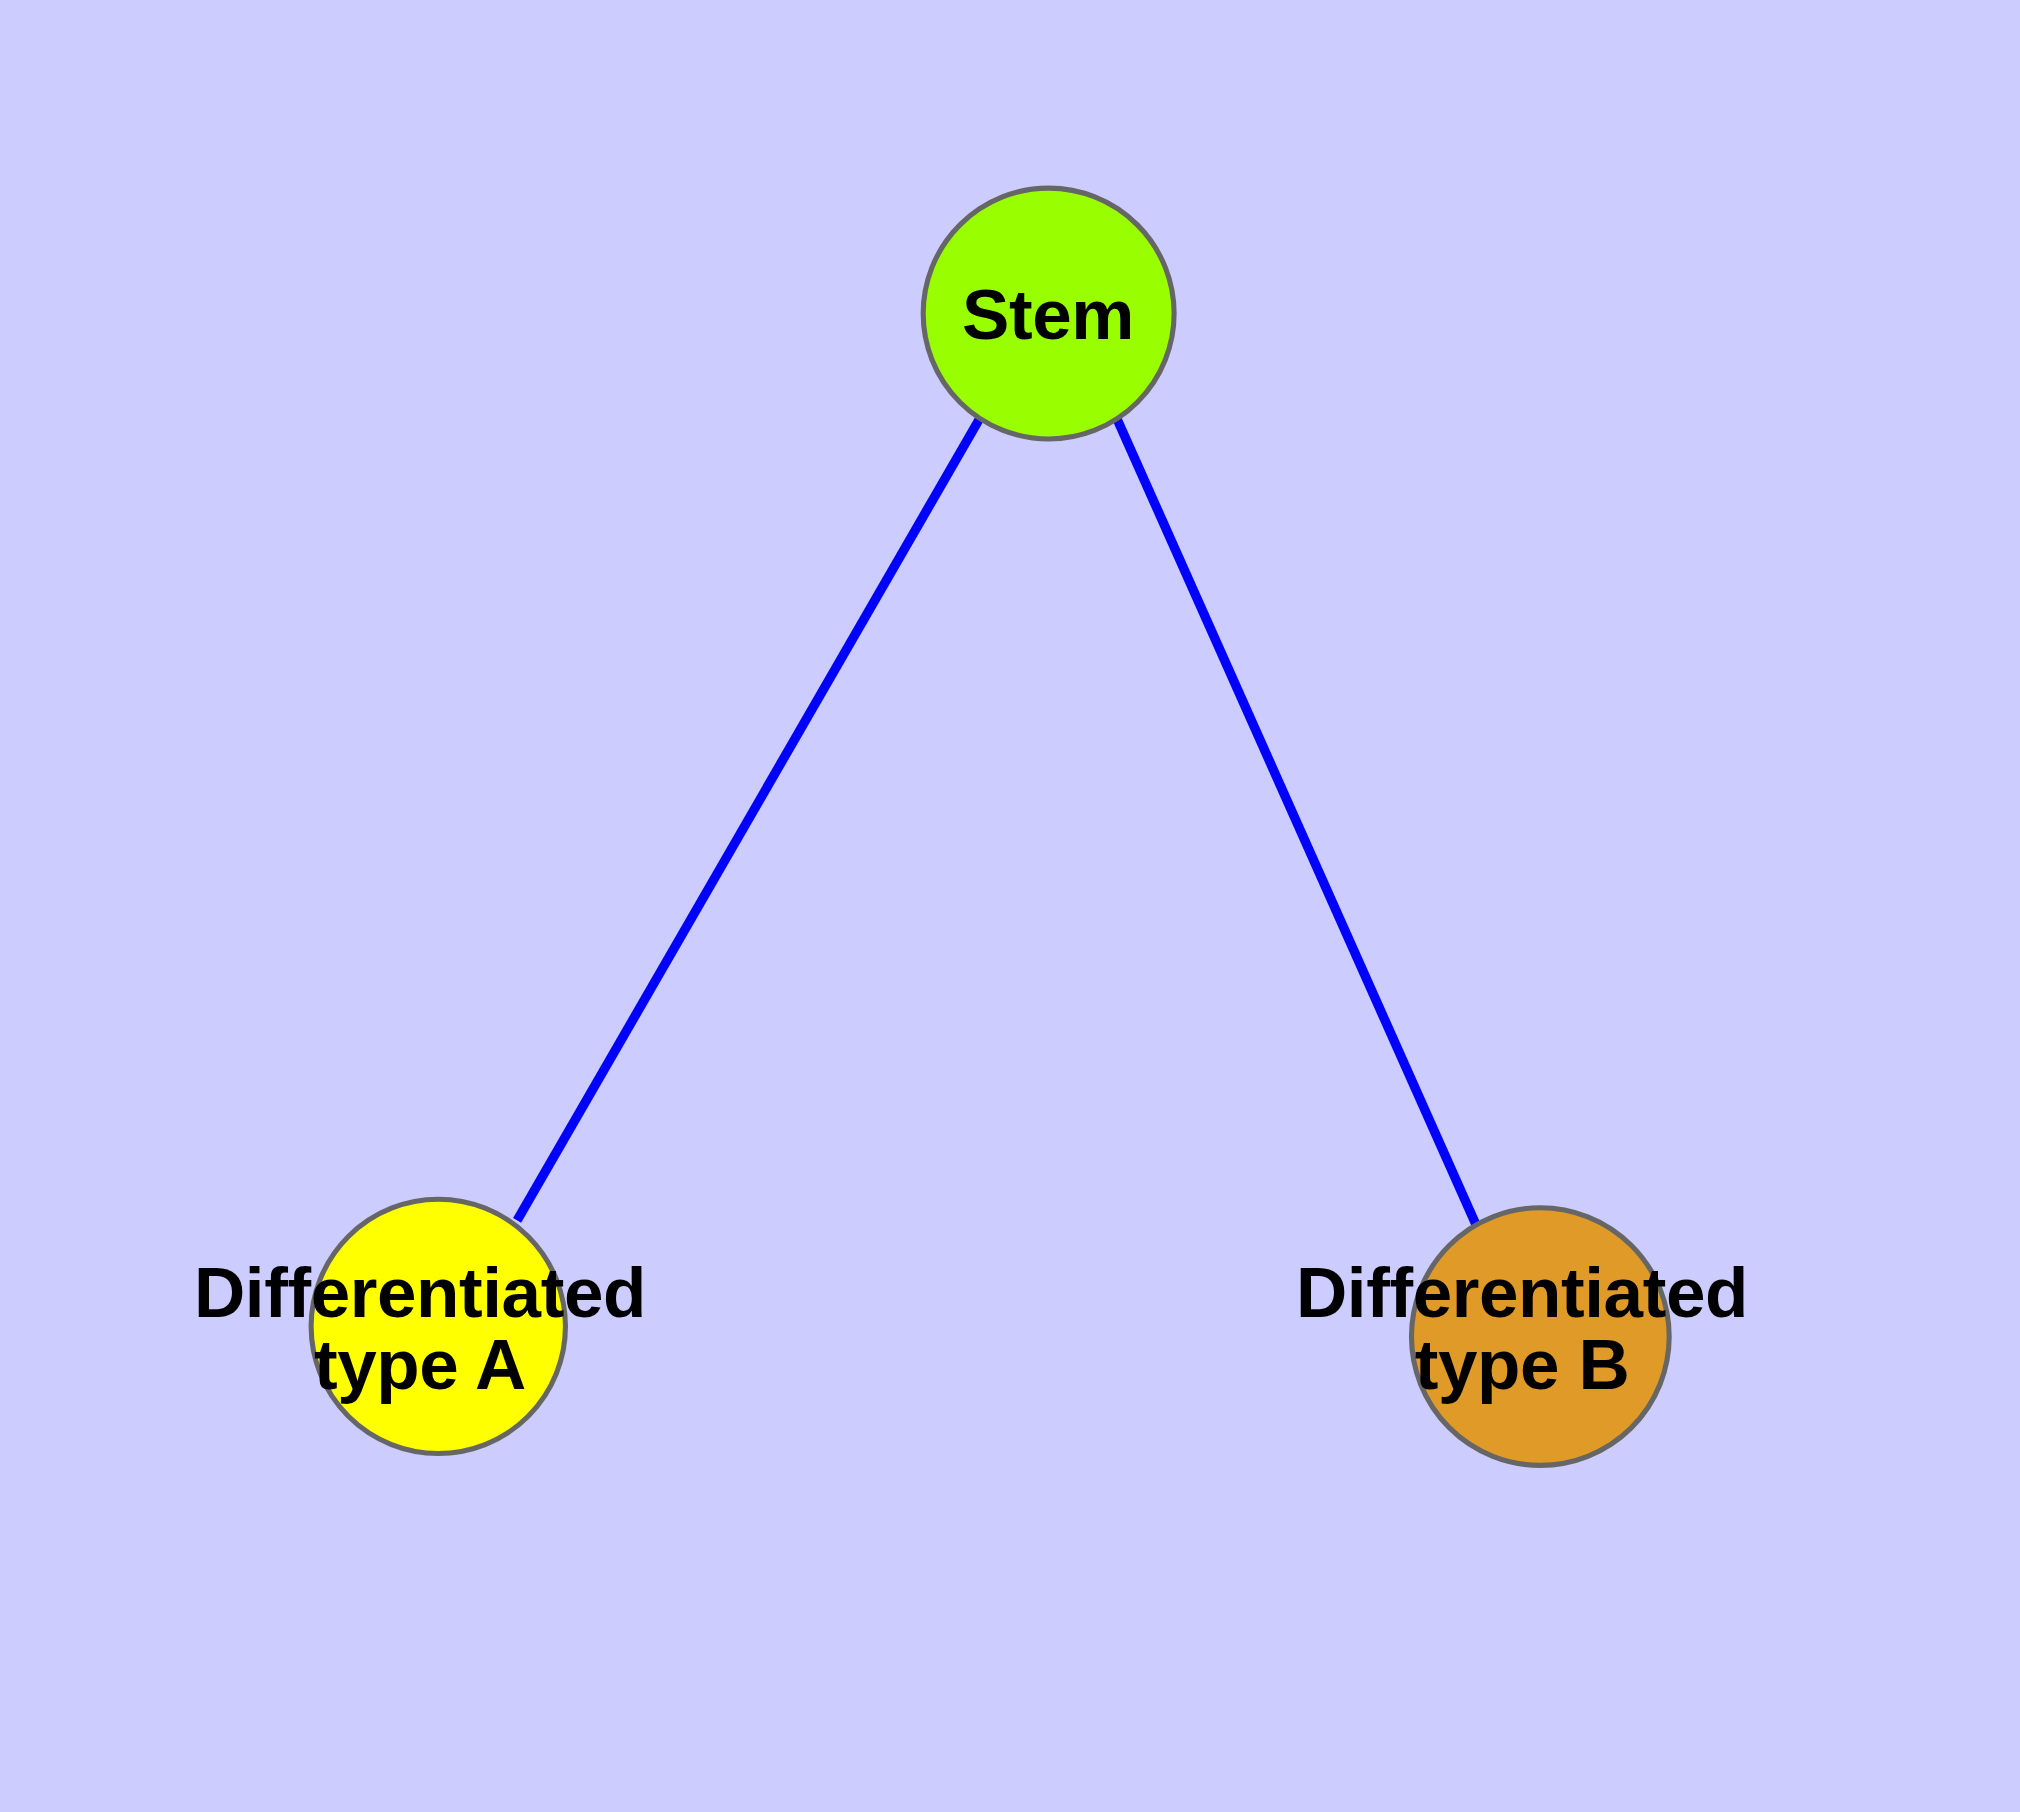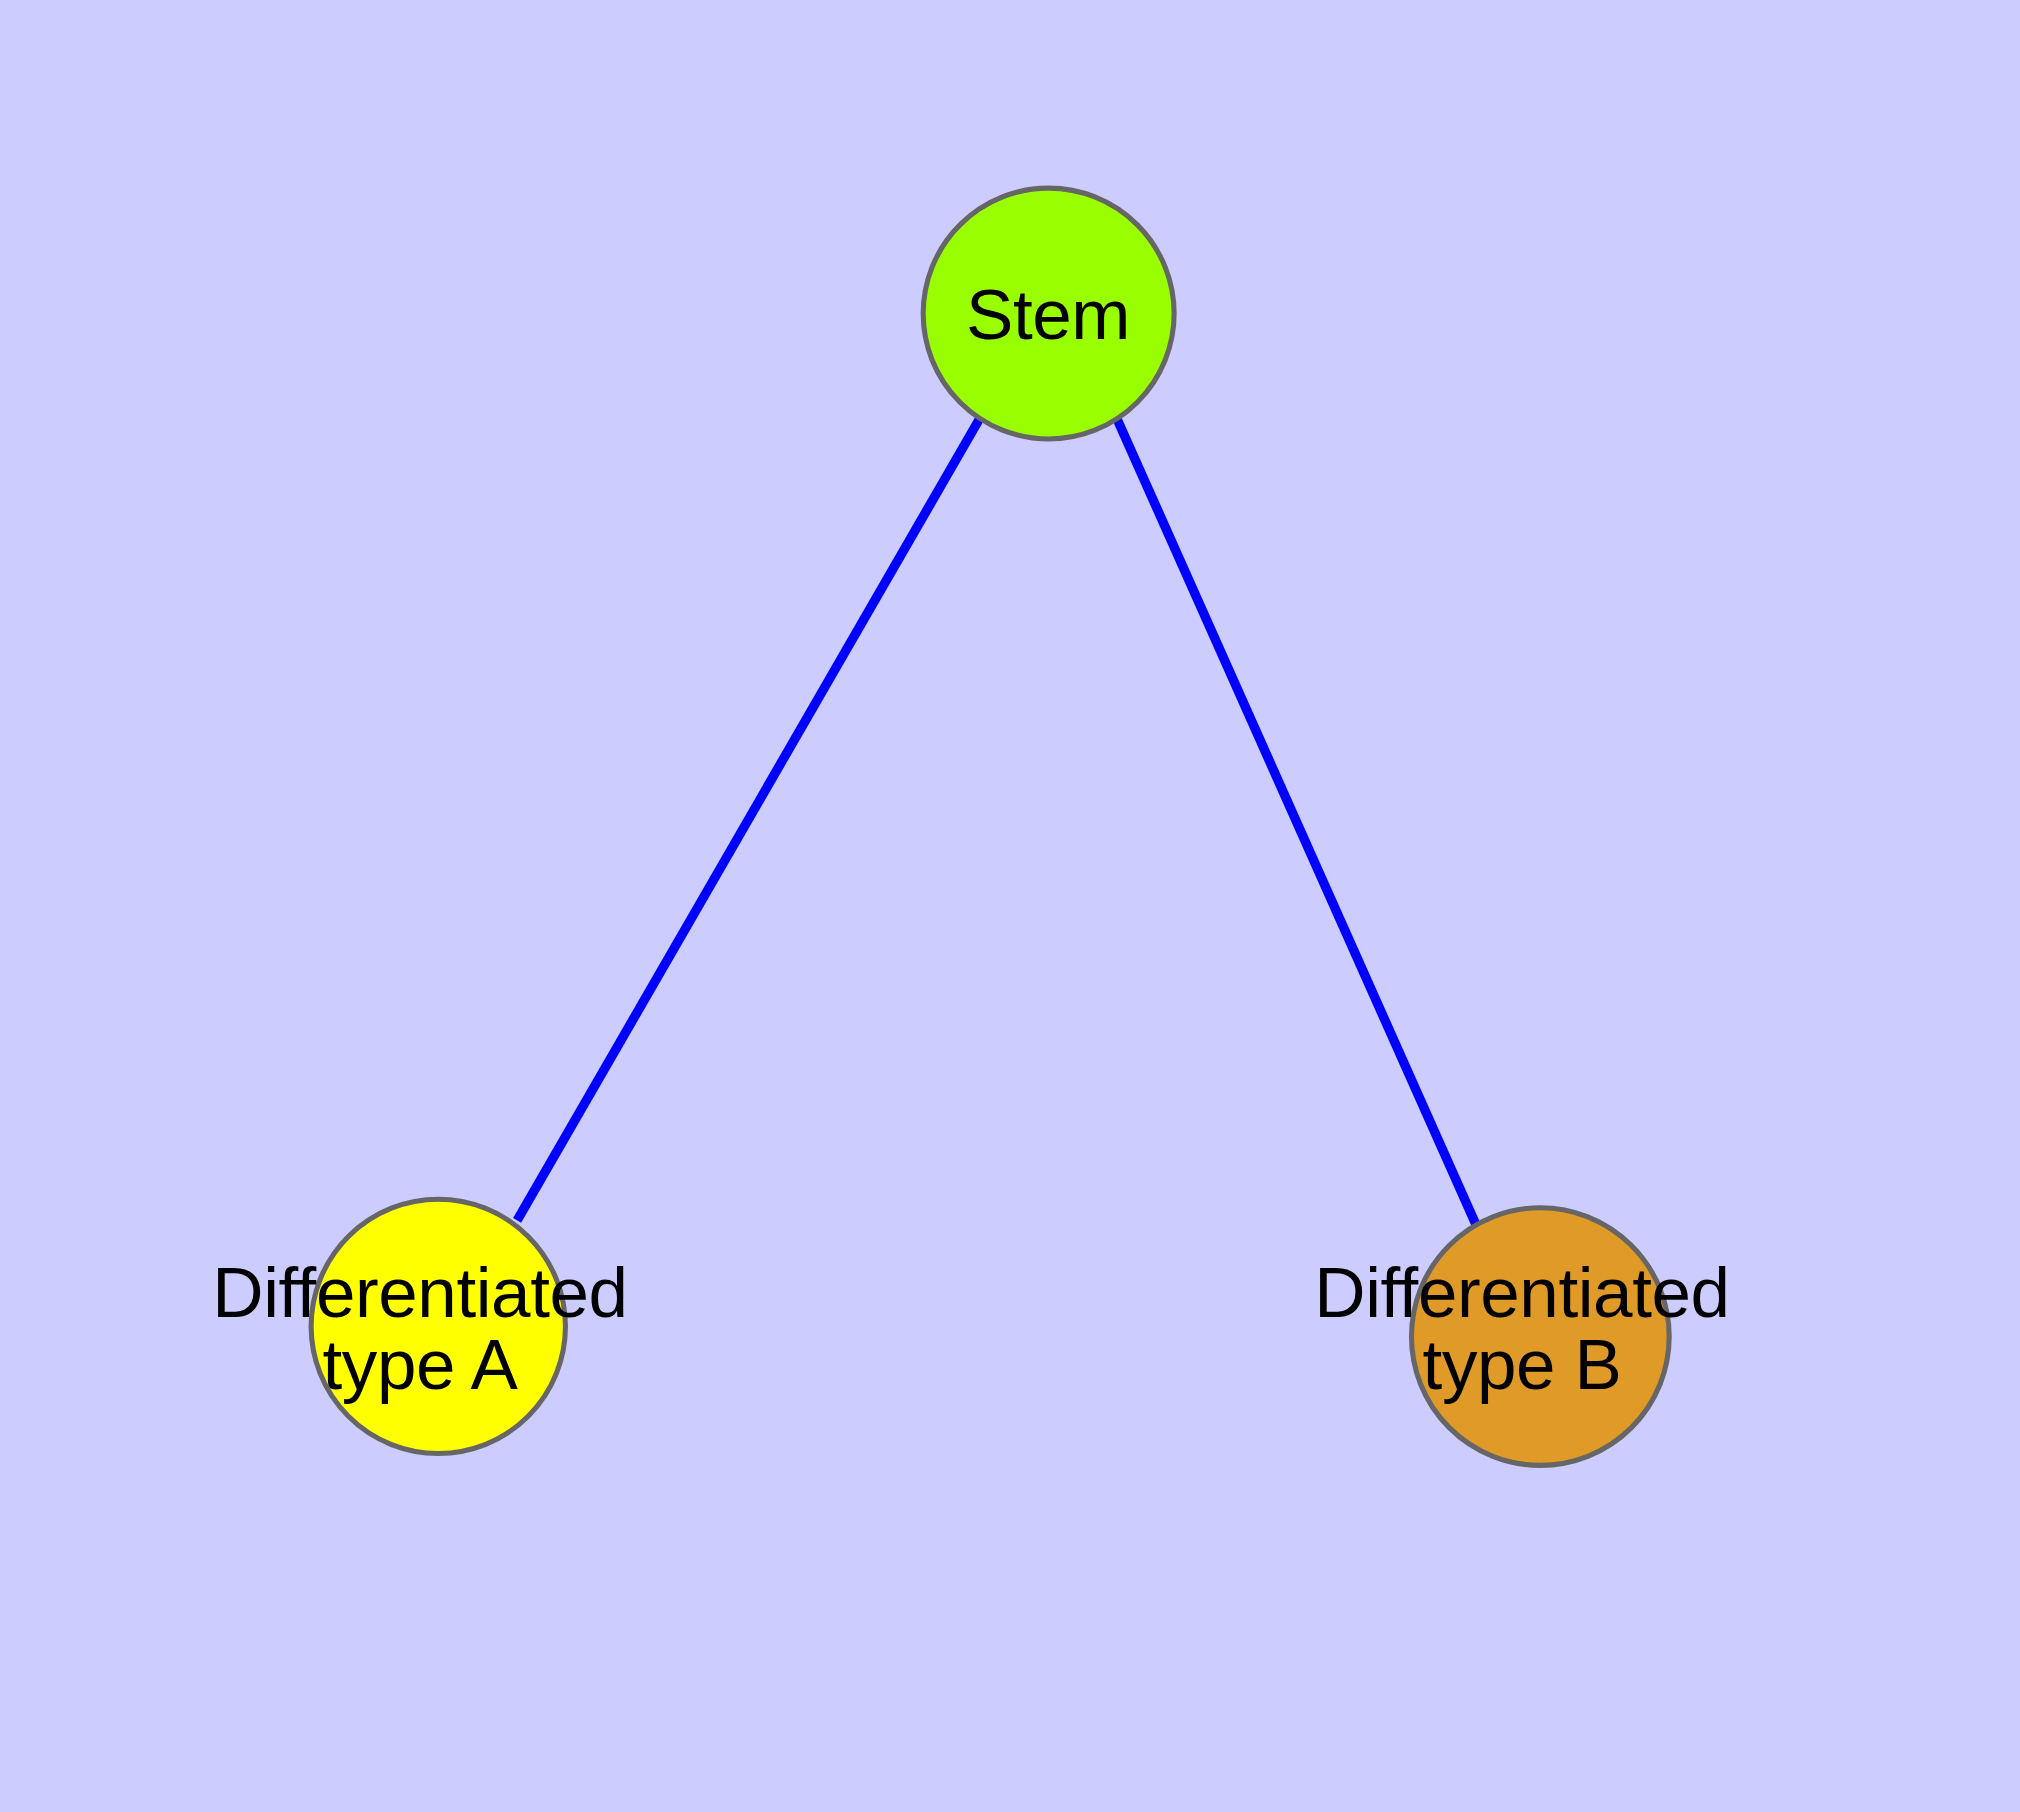--- a/index.html
+++ b/index.html
@@ -30,21 +30,21 @@
     stroke-linecap: butt;
     fill: none;
   }
   .node-circle {
     stroke: #666666;
     stroke-width: 6;
   }
   .node-label {
     position: absolute;
     color: #000000;
-    font-weight: normal;
+    font-weight: bold;
     font-family: "Liberation Sans", "DejaVu Sans", sans-serif;
     text-align: center;
     white-space: pre;
     line-height: 1.02;
     letter-spacing: -0.4px;
     pointer-events: none;
     transform: translate(-50%, -50%);
   }
   .node-label.single {
     font-size: 71px;

